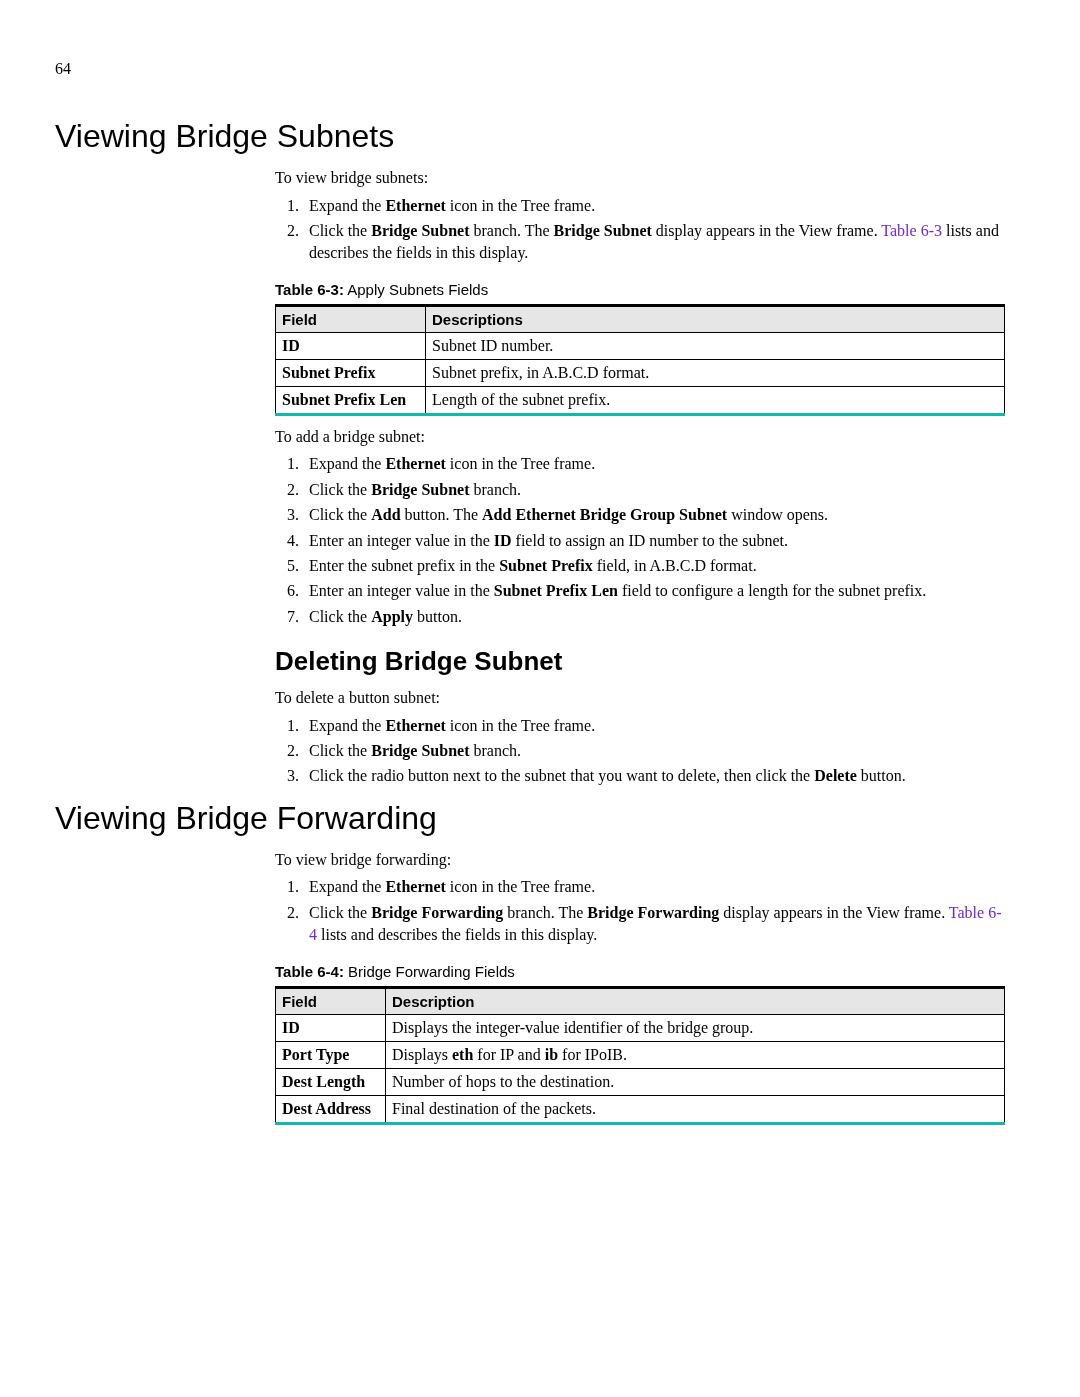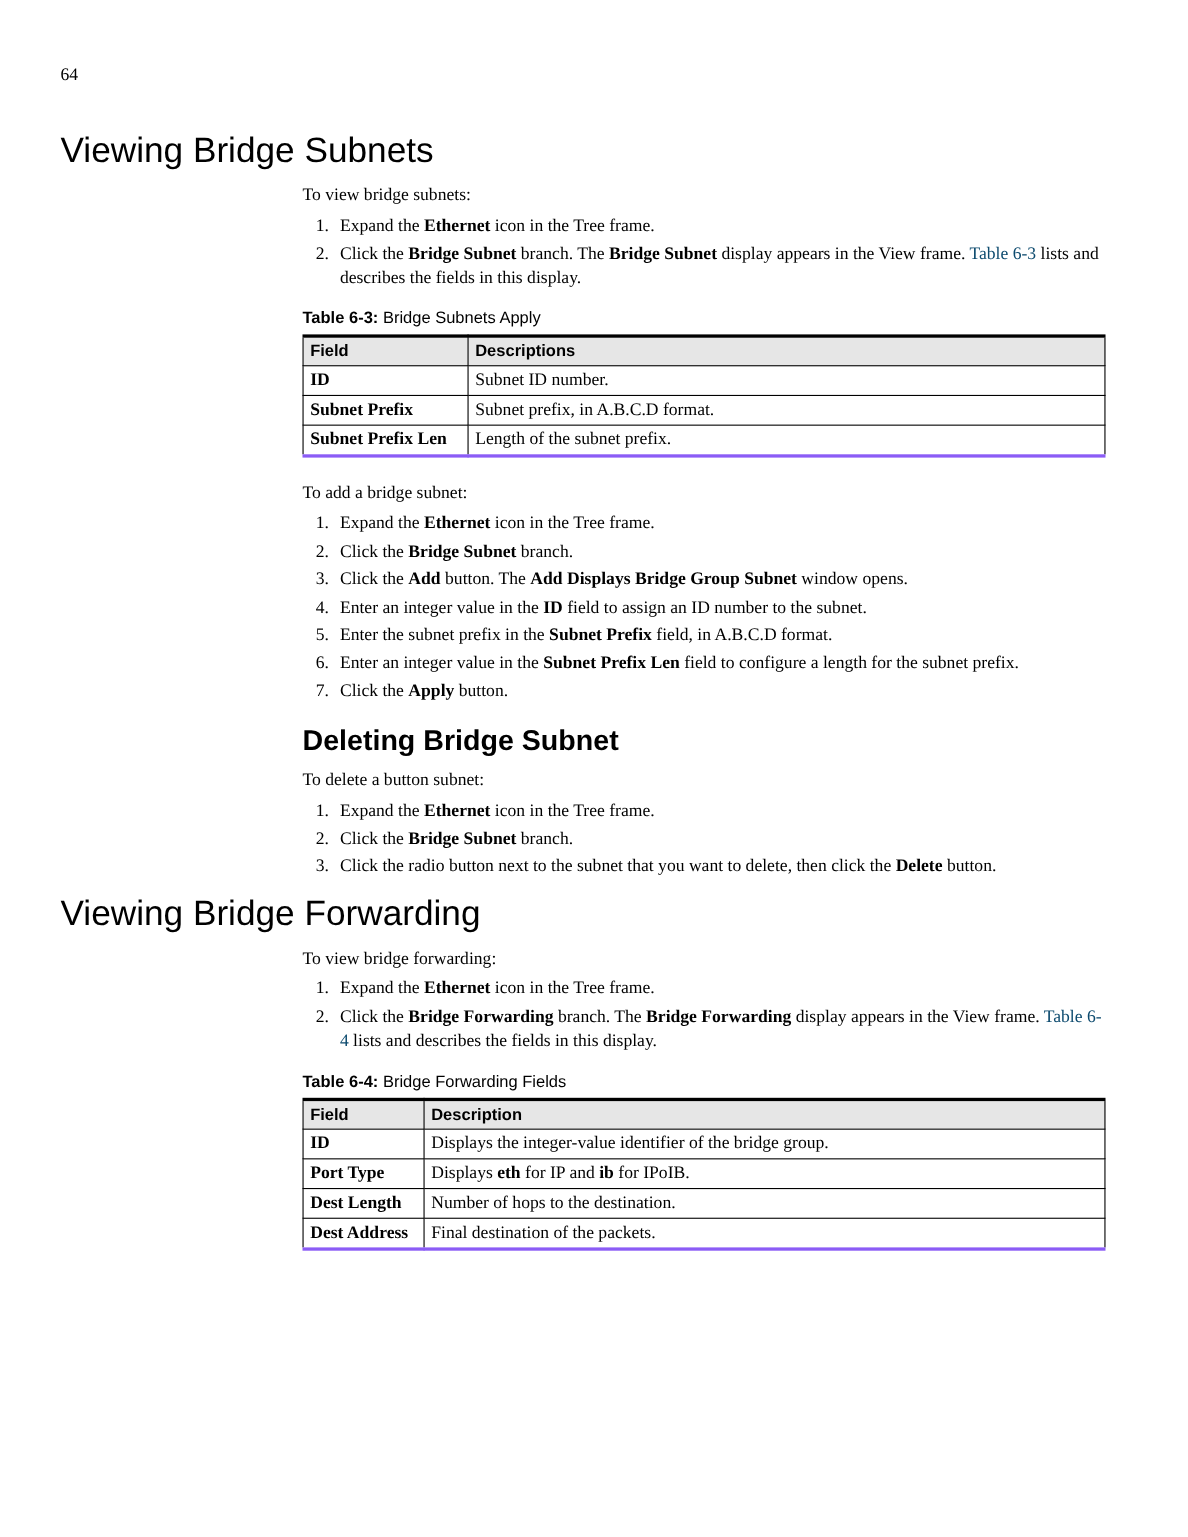--- a/index.html
+++ b/index.html
@@ -50,60 +50,60 @@
     font-size: 15px;
     margin: 16px 0 6px 0;
   }
   .table-caption .bold {
     font-weight: bold;
   }
   table {
     border-collapse: collapse;
     width: 100%;
     border-top: 3px solid #000;
-    border-bottom: 3px solid #8b5cf6;
-    margin-bottom: 22px;
+    border-bottom: 3px solid #14b8a6;
+    margin-bottom: 10px;
   }
   th, td {
     text-align: left;
     padding: 4px 6px;
     border: 1px solid #000;
     vertical-align: top;
     font-size: 16px;
   }
   th {
     background: #e6e6e6;
     font-family: Arial, Helvetica, sans-serif;
     font-weight: bold;
     font-size: 15px;
   }
   td.fcol {
     font-weight: bold;
     white-space: nowrap;
   }
   .link {
-    color: #0c4a6e;
+    color: #6d28d9;
   }
   b { font-weight: bold; }
 </style>
 </head>
 <body>
 
 <div class="page-number">64</div>
 
 <h1>Viewing Bridge Subnets</h1>
 
 <div class="content-block">
   <p>To view bridge subnets:</p>
   <ol>
     <li><span>Expand the </span><b>Ethernet</b><span> icon in the Tree frame.</span></li>
     <li><span>Click the </span><b>Bridge Subnet</b><span> branch. The </span><b>Bridge Subnet</b><span> display appears in the View frame. </span><span class="link">Table 6-3</span><span> lists and describes the fields in this display.</span></li>
   </ol>
 
-  <div class="table-caption"><span class="bold">Table 6-3:</span><span> Bridge Subnets Apply</span></div>
+  <div class="table-caption"><span class="bold">Table 6-3:</span><span> Apply Subnets Fields</span></div>
   <table>
     <colgroup>
         <col style="width:150px">
         <col>
       </colgroup>
     <thead>
       <tr>
         <th>Field</th>
         <th>Descriptions</th>
       </tr>
@@ -121,21 +121,21 @@
           <td class="fcol">Subnet Prefix Len</td>
           <td>Length of the subnet prefix.</td>
         </tr>
     </tbody>
   </table>
 
   <p>To add a bridge subnet:</p>
   <ol>
     <li><span>Expand the </span><b>Ethernet</b><span> icon in the Tree frame.</span></li>
     <li><span>Click the </span><b>Bridge Subnet</b><span> branch.</span></li>
-    <li><span>Click the </span><b>Add</b><span> button. The </span><b>Add Displays Bridge Group Subnet</b><span> window opens.</span></li>
+    <li><span>Click the </span><b>Add</b><span> button. The </span><b>Add Ethernet Bridge Group Subnet</b><span> window opens.</span></li>
     <li><span>Enter an integer value in the </span><b>ID</b><span> field to assign an ID number to the subnet.</span></li>
     <li><span>Enter the subnet prefix in the </span><b>Subnet Prefix</b><span> field, in A.B.C.D format.</span></li>
     <li><span>Enter an integer value in the </span><b>Subnet Prefix Len</b><span> field to configure a length for the subnet prefix.</span></li>
     <li><span>Click the </span><b>Apply</b><span> button.</span></li>
   </ol>
 
   <h2>Deleting Bridge Subnet</h2>
   <p>To delete a button subnet:</p>
   <ol>
     <li><span>Expand the </span><b>Ethernet</b><span> icon in the Tree frame.</span></li>

